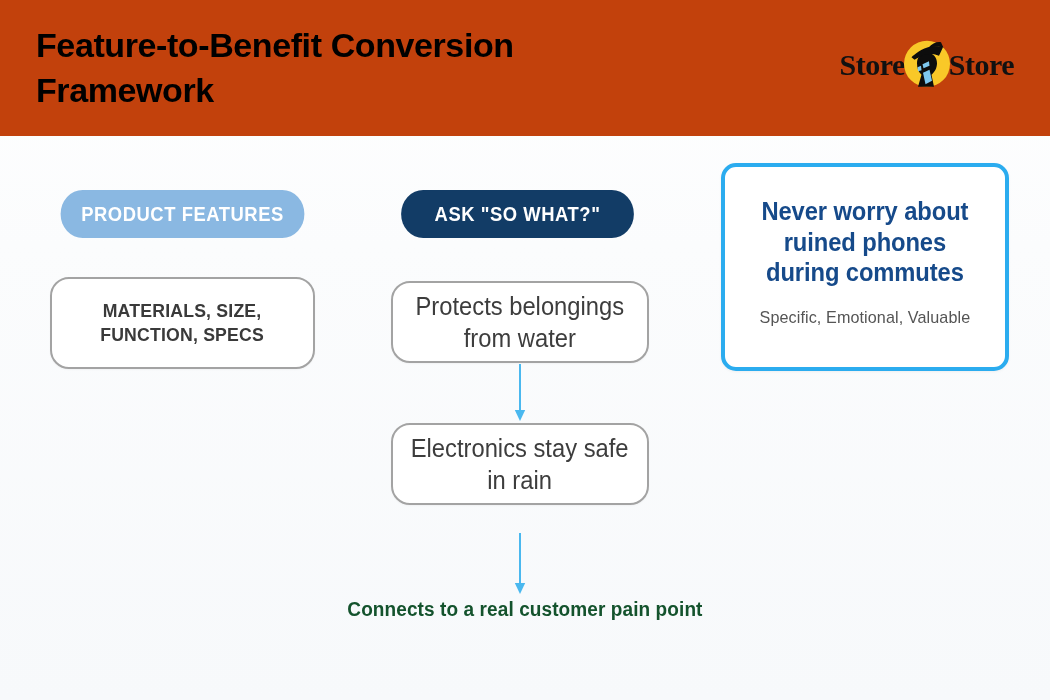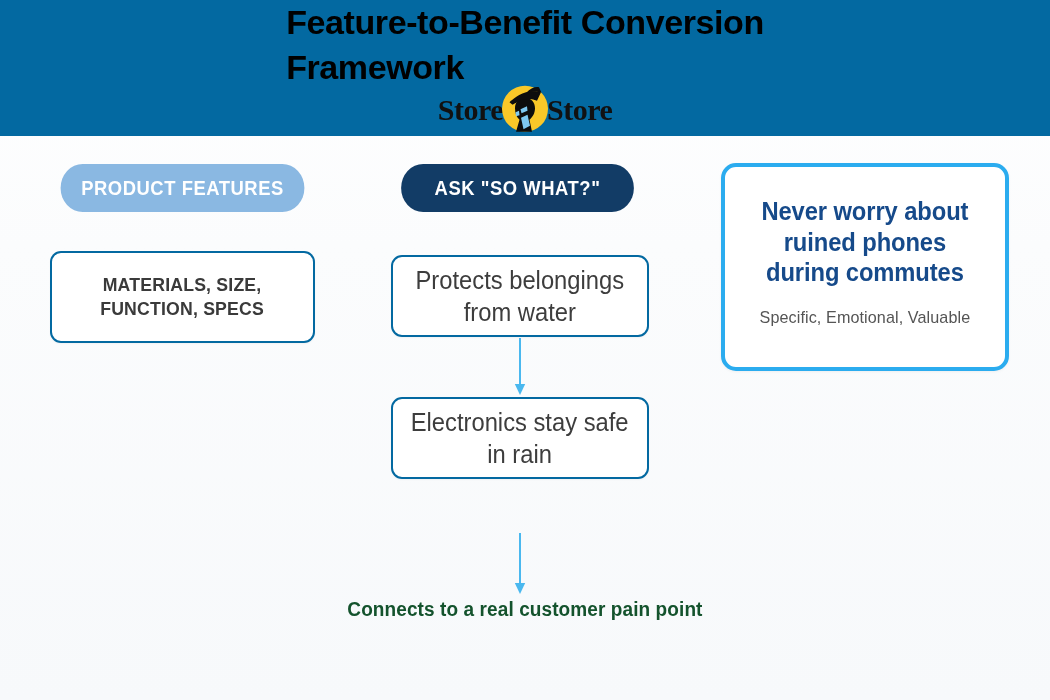--- a/index.html
+++ b/index.html
@@ -15,26 +15,25 @@
     background: linear-gradient(180deg, #ffffff 0%, #fbfcfd 35%, #f7f9fb 100%);
     position: relative;
   }
 
   
   .header-band {
     position: absolute;
     left: 0; top: 0;
     width: 1050px;
     height: 136px;
-    background: #0369a1;
+    background: #c2410c;
     display: flex;
     align-items: center;
     justify-content: space-between;
     padding: 0 36px 0 36px;
-    flex-direction: column;
   }
 
   .page-title {
     font-size: 34px;
     font-weight: bold;
     line-height: 1.33;
     color: #000000;
     letter-spacing: -0.4px;
     max-width: 620px;
     white-space: pre-line;
@@ -92,31 +91,31 @@
     align-items: center;
     justify-content: center;
     color: #ffffff;
     font-size: 20px;
     font-weight: bold;
     letter-spacing: 0.6px;
     font-stretch: condensed;
     transform: scaleX(0.92);
     white-space: nowrap;
   }
-  .pill-wrap { margin-top: 28px; }
+  .pill-wrap { margin-top: 54px; }
   .pill-features { background: #8ab8e2; }
   .pill-askwhat  { background: #123c66; width: 253px; }
   .pill-benefits { background: #2bacef; width: 288px; }
   .pill-features { width: 265px; }
 
   
   .card {
     background: #ffffff;
-    border: 2px solid #0369a1;
-    border-radius: 11px;
+    border: 2px solid #a3a3a3;
+    border-radius: 19px;
     display: flex;
     align-items: center;
     justify-content: center;
     text-align: center;
     color: #3a3a3a;
     box-shadow: 0 1px 2px rgba(0,0,0,0.04);
   }
 
   .card-feature {
     width: 265px;

